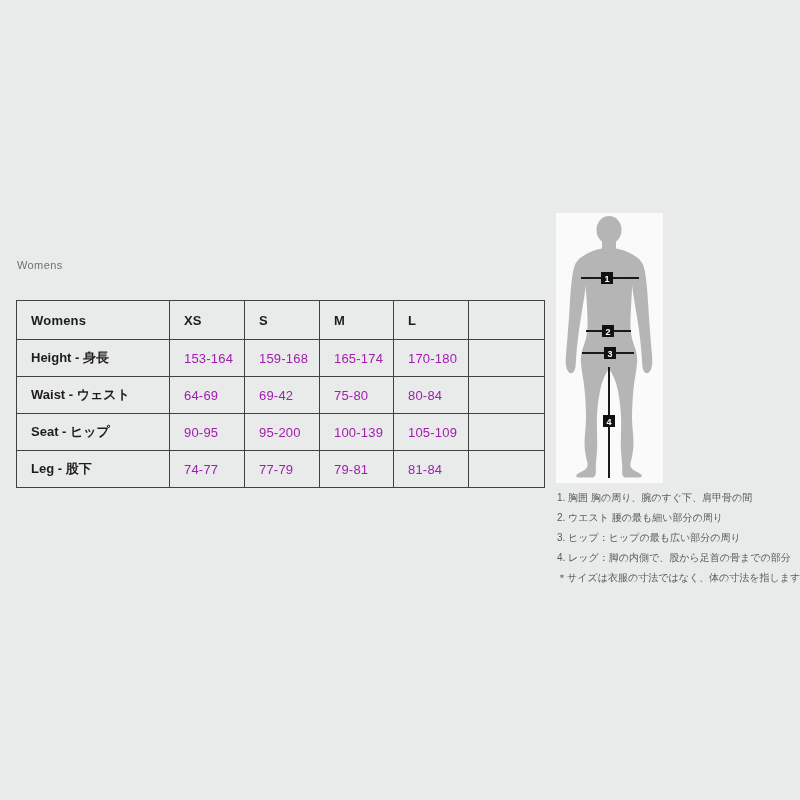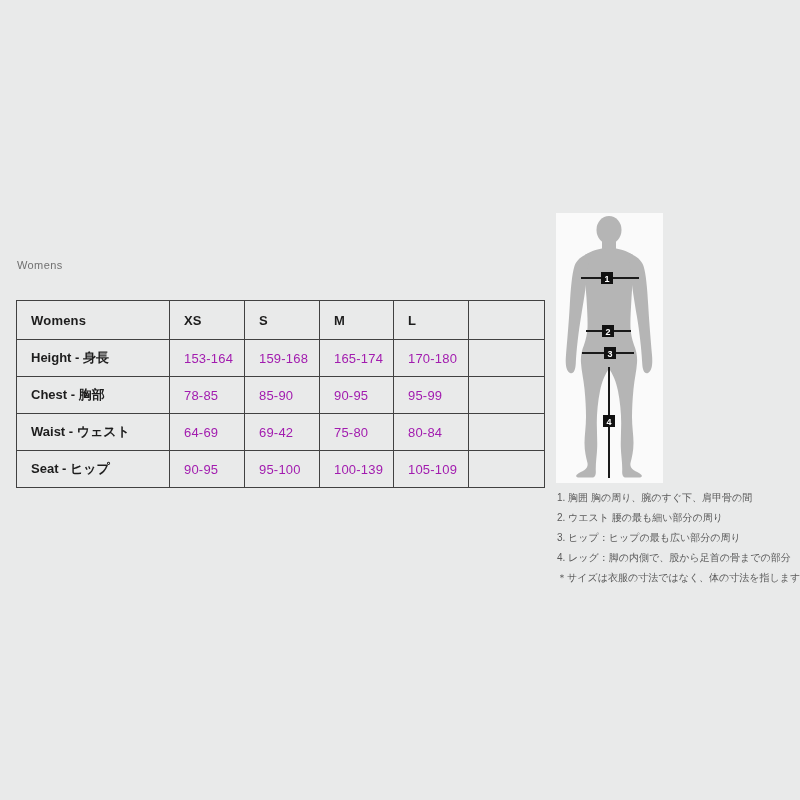--- a/index.html
+++ b/index.html
@@ -68,41 +68,41 @@
   <tbody>
     <tr>
       <td class="row-label">Height - 身長</td>
       <td class="val">153-164</td>
       <td class="val">159-168</td>
       <td class="val">165-174</td>
       <td class="val">170-180</td>
       <td class="val"></td>
     </tr>
     <tr>
-      <td class="row-label">Chest - 胸部</td>
-      <td class="val">78-85</td>
-      <td class="val">85-90</td>
-      <td class="val">90-95</td>
-      <td class="val">95-99</td>
-      <td class="val"></td>
-    </tr>
-    <tr>
       <td class="row-label">Waist - ウェスト</td>
       <td class="val">64-69</td>
       <td class="val">69-42</td>
       <td class="val">75-80</td>
       <td class="val">80-84</td>
       <td class="val"></td>
     </tr>
     <tr>
       <td class="row-label">Seat - ヒップ</td>
       <td class="val">90-95</td>
-      <td class="val">95-100</td>
+      <td class="val">95-200</td>
       <td class="val">100-139</td>
       <td class="val">105-109</td>
+      <td class="val"></td>
+    </tr>
+    <tr>
+      <td class="row-label">Leg - 股下</td>
+      <td class="val">74-77</td>
+      <td class="val">77-79</td>
+      <td class="val">79-81</td>
+      <td class="val">81-84</td>
       <td class="val"></td>
     </tr>
   </tbody>
 </table>
 
 <div class="figure-panel">
   <svg viewBox="0 0 107 270">
     <g transform="translate(1,0)" fill="#b5b5b5">
       <ellipse cx="52" cy="17" rx="12.5" ry="14"></ellipse>
       <rect x="45" y="20" width="14" height="16"></rect>

